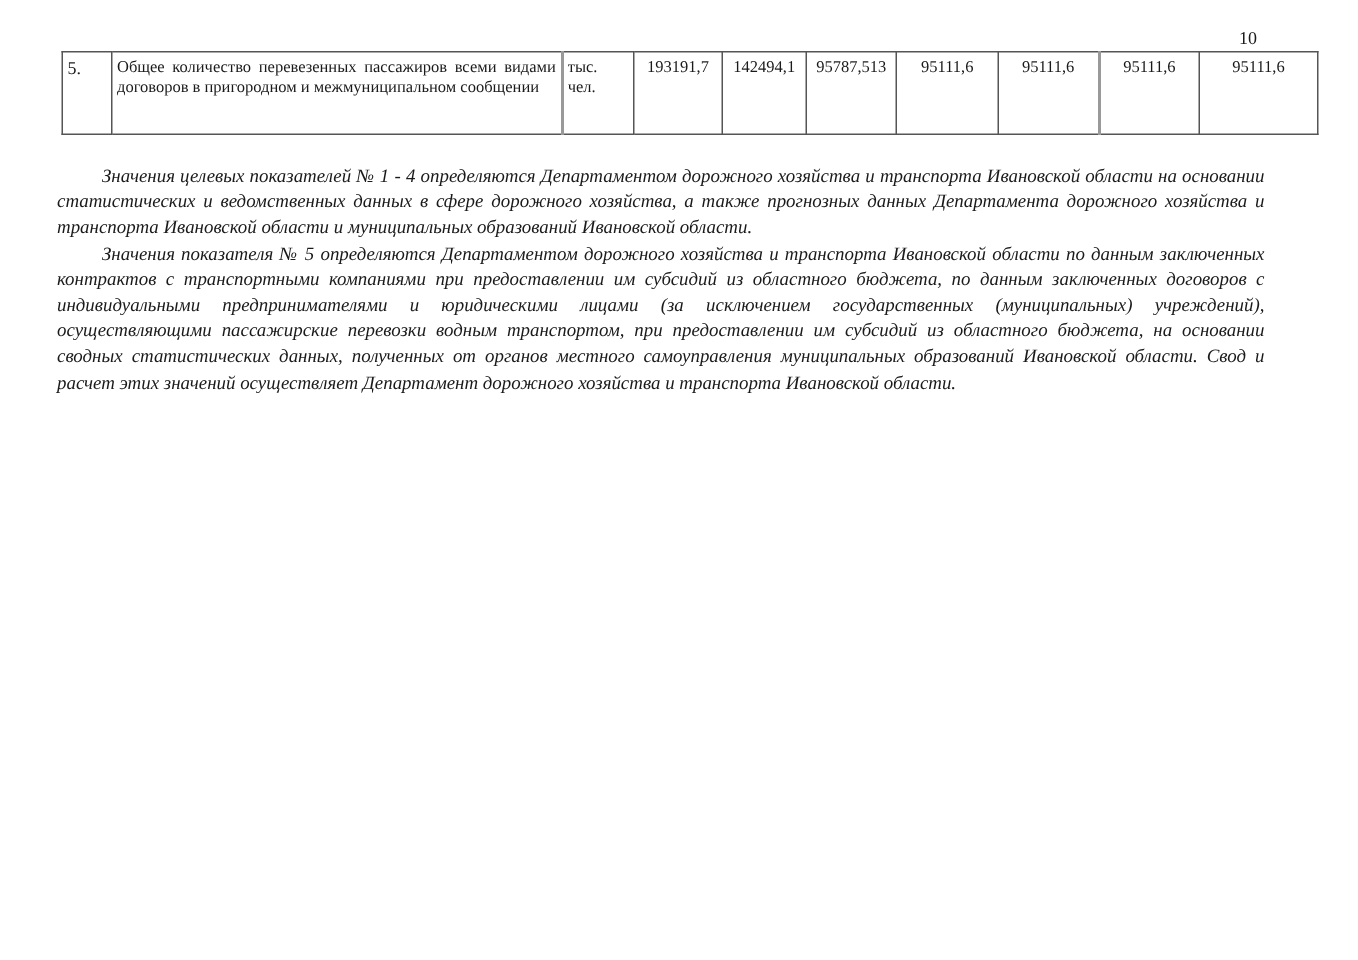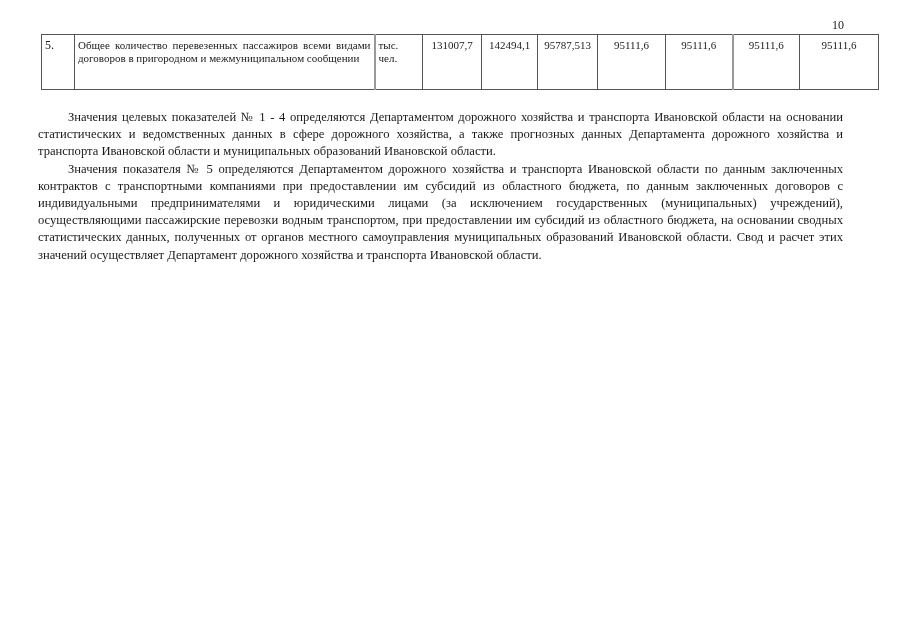--- a/index.html
+++ b/index.html
@@ -13,21 +13,20 @@
       position: relative;
       overflow: hidden;
       font-family: "Liberation Serif", "DejaVu Serif", serif;
       color: #1a1a1a;
     }
     .page-number {
       position: absolute;
       left: 826px;
       top: 18px;
       width: 24px;
-      text-align: center;
       font-size: 12px;
       line-height: 14px;
     }
     table.indicators {
       position: absolute;
       left: 41px;
       top: 34px;
       border-collapse: collapse;
       table-layout: fixed;
       width: 837px;
@@ -72,20 +71,21 @@
       left: 38px;
       top: 109px;
       width: 805px;
       font-size: 12.6px;
       line-height: 17.2px;
     }
     .text-block p {
       margin: 0;
       text-indent: 30px;
       text-align: justify;
+      font-style: italic;
     }
   </style>
 </head>
 <body>
 
 <div class="page-number">10</div>
 
 <table class="indicators">
   <colgroup>
     <col style="width:33px">
@@ -97,21 +97,21 @@
     <col style="width:68px">
     <col style="width:67px">
     <col style="width:67px">
     <col style="width:79px">
   </colgroup>
   <tbody>
       <tr>
     <td class="num">5.</td>
     <td class="name">Общее количество перевезенных пассажиров всеми видами договоров в пригородном и межмуниципальном сообщении</td>
     <td class="unit">тыс. чел.</td>
-    <td class="val">131007,7</td>
+    <td class="val">193191,7</td>
     <td class="val">142494,1</td>
     <td class="val">95787,513</td>
     <td class="val">95111,6</td>
     <td class="val gray-left">95111,6</td>
     <td class="val thick-left">95111,6</td>
     <td class="val">95111,6</td>
   </tr>
 </tbody>
   </table>
 

